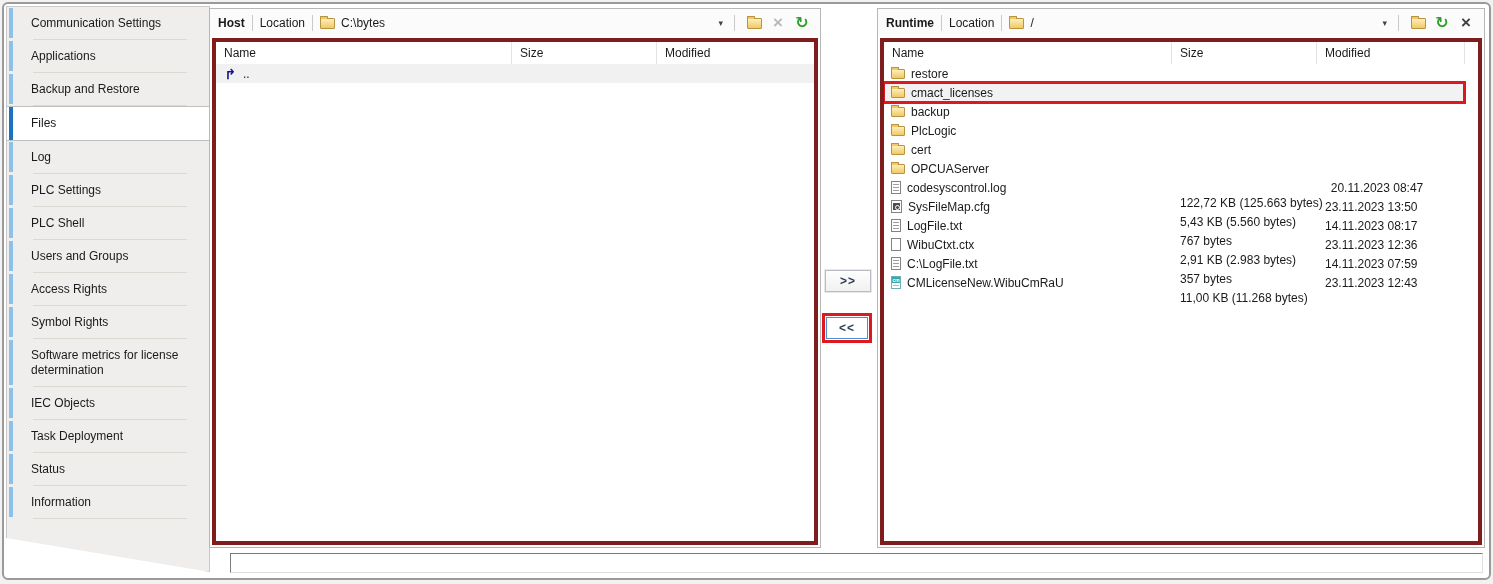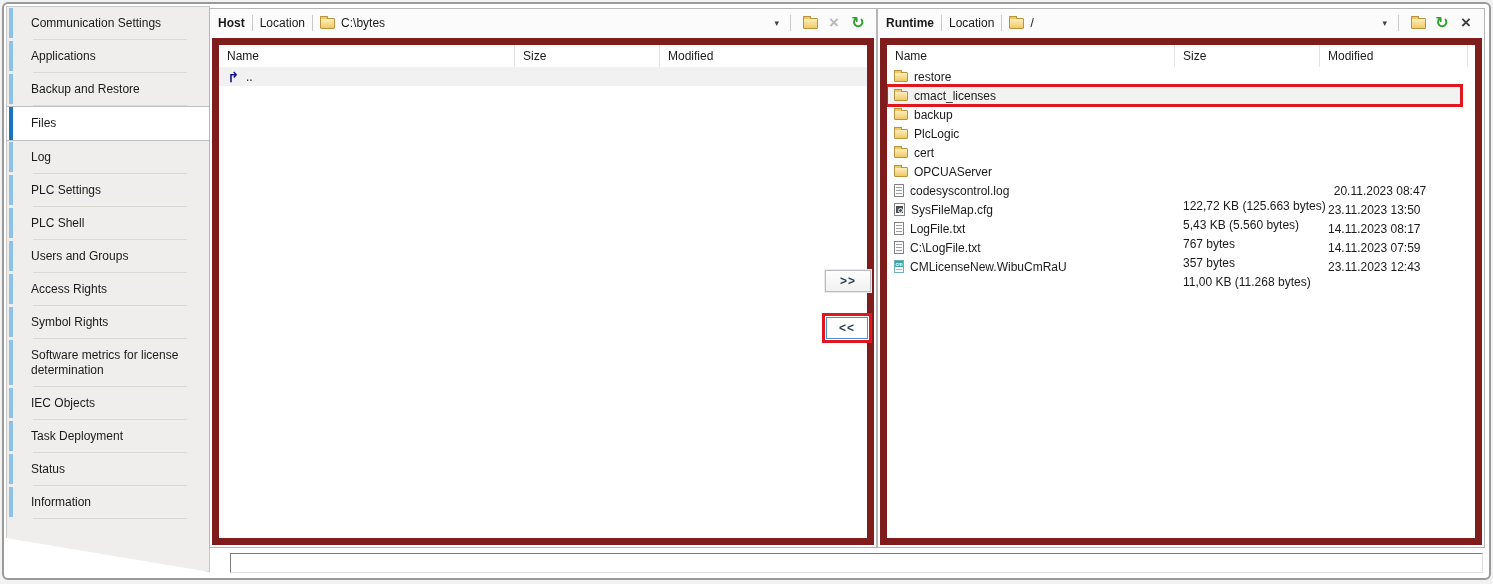--- a/index.html
+++ b/index.html
@@ -14,42 +14,42 @@
   .tabs{}
   .tab{position:relative;padding:9px 8px 9px 24px;font-size:12px;color:#1a1a1a;line-height:15px;cursor:default;}
   .tab::before{content:"";position:absolute;left:2px;top:1px;bottom:2px;width:4px;background:#8cc2ea;}
   .tab::after{content:"";position:absolute;left:26px;right:22px;bottom:0;height:1px;background:#dcd9d3;}
   .tab.selected{background:#ffffff;border-top:1px solid #c0c0c0;border-bottom:1px solid #c0c0c0;margin-right:-1px;}
   .tab.selected::before{background:#1a72c0;top:0;bottom:0;}
   .tab.selected::after{display:none;}
 
   
   .pane{position:absolute;top:4px;height:540px;background:#fff;border:1px solid #b6b6b6;box-sizing:border-box;}
-  .pane.host{left:205px;width:668px;}
+  .pane.host{left:205px;width:612px;}
   .pane.runtime{left:873px;width:608px;}
   .toolbar{height:27px;display:flex;align-items:center;padding:0 6px 0 8px;font-size:12px;color:#1a1a1a;background:#fbfbfb;}
   .pane-title{font-weight:bold;}
   .tb-sep{width:1px;height:16px;background:#c9c9c9;margin:0 7px;}
   .spacer{flex:1;}
   .caret{font-size:9px;color:#444;margin:0 4px;}
   .tb-icon{display:inline-flex;align-items:center;justify-content:center;width:20px;height:20px;margin:0 2px;cursor:pointer;}
   .x-dim{color:#b9b9b9;font-size:17px;font-weight:bold;line-height:1;}
   .x-dark{color:#3d3d3d;font-size:17px;font-weight:bold;line-height:1;}
   .refresh{color:#2da12d;font-size:16px;font-weight:bold;line-height:1;}
   .pathtxt{margin-left:6px;}
 
   
   .folder{position:relative;display:inline-block;width:15px;height:11px;background:linear-gradient(#fdeebc,#f0c964);
           border:1px solid #b99440;border-radius:1px;box-sizing:border-box;}
   .folder::before{content:"";position:absolute;top:-3px;left:-1px;width:6px;height:2px;background:#f0c964;
           border:1px solid #b99440;border-bottom:none;border-radius:1px 1px 0 0;}
   .tb-folder{margin-top:2px;}
 
   
-  .listbox{position:absolute;left:2px;right:2px;top:29px;bottom:2px;border:7px solid #7f1d1d;background:#fff;overflow:hidden;}
+  .listbox{position:absolute;left:2px;right:2px;top:29px;bottom:2px;border:4px solid #7f1d1d;background:#fff;overflow:hidden;}
   .lheader{display:flex;height:22px;align-items:center;font-size:12px;color:#1a1a1a;}
   .hcell{height:100%;display:flex;align-items:center;box-sizing:border-box;padding-left:8px;border-right:1px solid #e3e3e3;}
   .pane.host   .h-name{flex:0 0 296px;} .pane.host   .h-size{flex:0 0 145px;} .pane.host   .h-mod{flex:0 0 163px;border-right:none;}
   .pane.runtime .h-name{flex:0 0 288px;} .pane.runtime .h-size{flex:0 0 145px;} .pane.runtime .h-mod{flex:0 0 148px;}
   .h-fill{flex:1;}
   .lrow{display:flex;height:19px;align-items:center;font-size:12px;color:#1a1a1a;}
   .lrow.shaded{background:#f1f1f1;}
   .lrow.hl{outline:3px solid #e0171c;outline-offset:-1px;background:#f2f2f2;margin-right:14px;position:relative;z-index:2;}
   .c-name{display:flex;align-items:center;box-sizing:border-box;padding-left:7px;overflow:hidden;white-space:nowrap;}
   .pane.host .c-name{flex:0 0 296px;} .pane.runtime .c-name{flex:0 0 288px;}
@@ -263,20 +263,29 @@
               <div class="c-name">
                 <span class="fi i-file-text"></span>
                 <span class="fname">LogFile.txt</span>
               </div>
               <div class="c-size">767 bytes</div>
               <div class="c-mod">14.11.2023 08:17</div>
               <div class="c-fill"></div>
             </div>
             <div class="lrow">
               <div class="c-name">
+                <span class="fi i-file-plain"></span>
+                <span class="fname">WibuCtxt.ctx</span>
+              </div>
+              <div class="c-size">2,91 KB (2.983 bytes)</div>
+              <div class="c-mod">23.11.2023 12:36</div>
+              <div class="c-fill"></div>
+            </div>
+            <div class="lrow">
+              <div class="c-name">
                 <span class="fi i-file-text"></span>
                 <span class="fname">C:\LogFile.txt</span>
               </div>
               <div class="c-size">357 bytes</div>
               <div class="c-mod">14.11.2023 07:59</div>
               <div class="c-fill"></div>
             </div>
             <div class="lrow">
               <div class="c-name">
                 <span class="fi i-file-cm"></span>

